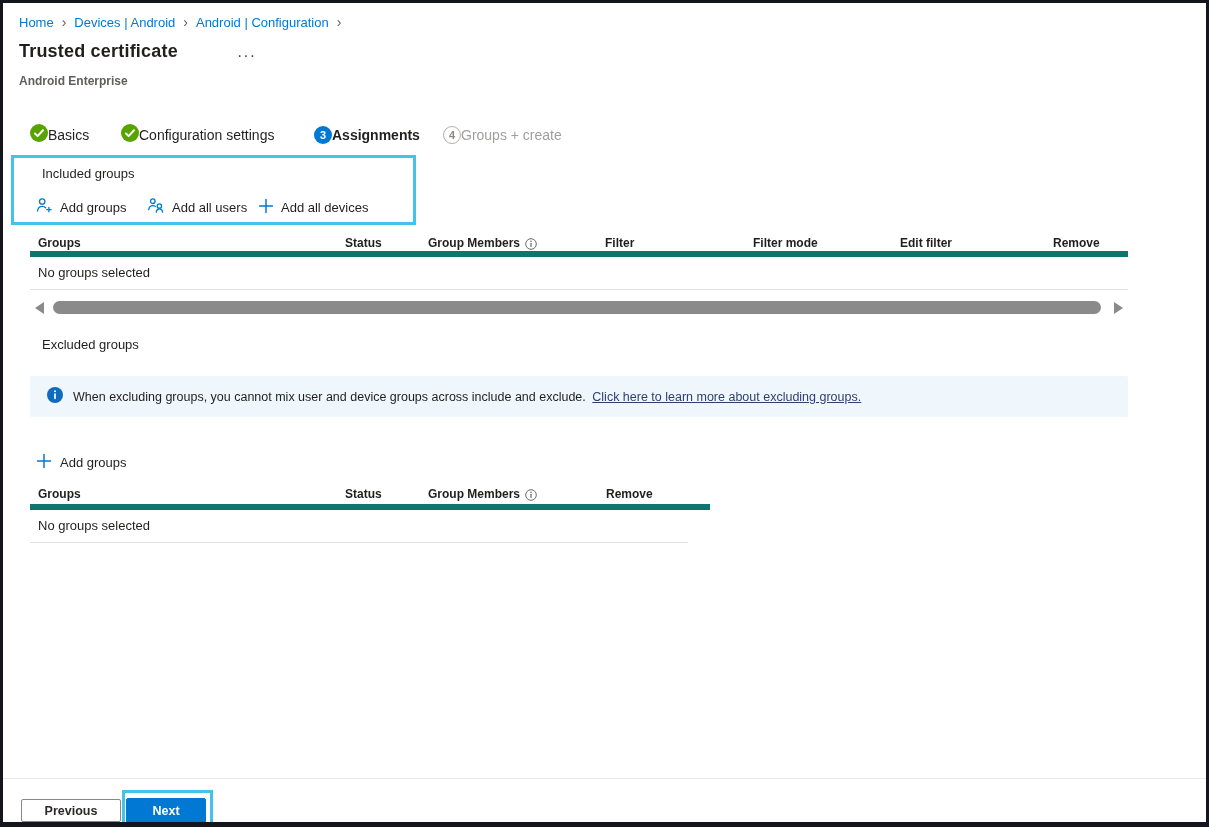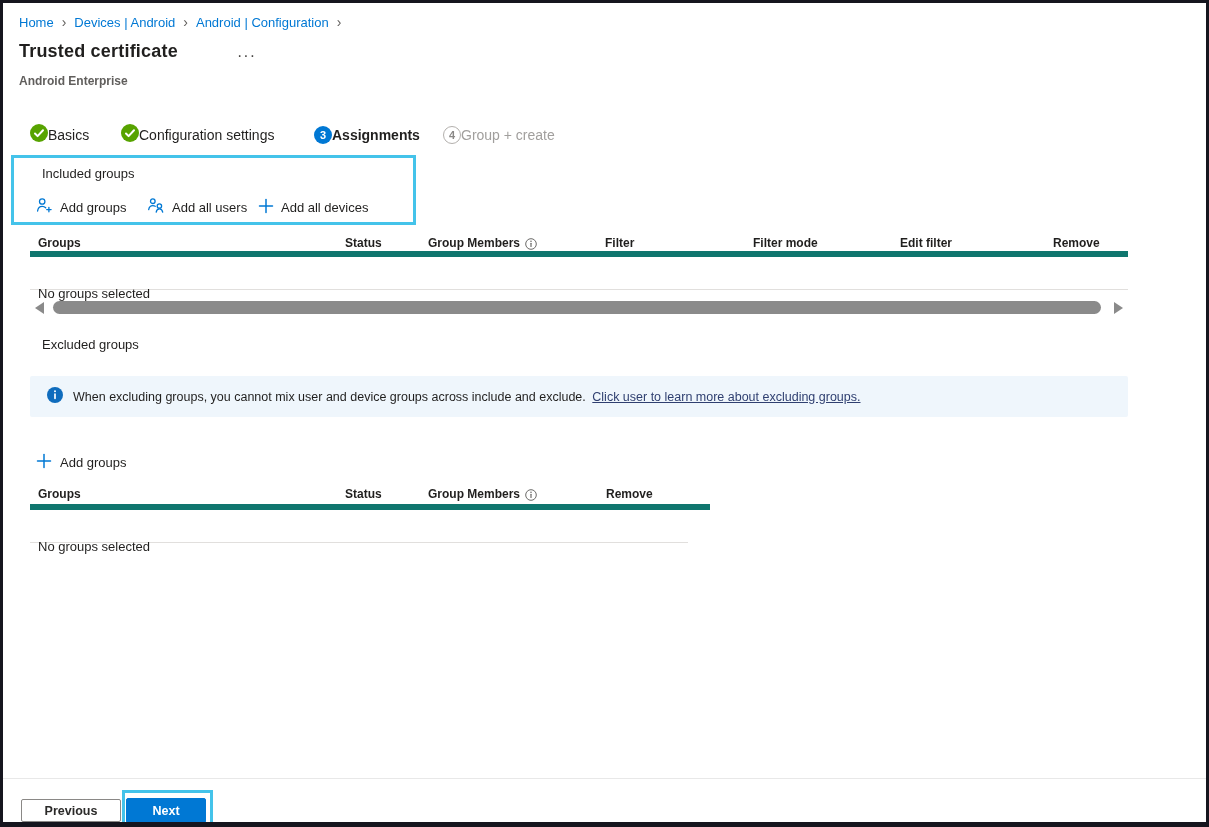--- a/index.html
+++ b/index.html
@@ -35,21 +35,21 @@
   .section-heading { position:absolute; left:27px; font-size:13px; color:#201f1e;margin-left:12px; }
   
   .action-btn { position:absolute; top:193px; display:flex; align-items:center; gap:7px; background:none; border:none; cursor:pointer; height:22px; }
   .action-btn .lbl { font-size:13px; color:#201f1e; font-family:"Liberation Sans", sans-serif; }
   .add-groups-excluded { position:absolute; left:33px; top:448px; display:flex; align-items:center; gap:8px; background:none; border:none; cursor:pointer; height:22px; }
   .add-groups-excluded .lbl { font-size:13px; color:#201f1e; }
   
   .tbl-header { position:absolute; border-bottom:6px solid #0f766e; }
   .tbl-header .col { position:absolute; top:3px; font-size:12px; font-weight:700; color:#201f1e; display:inline-flex; align-items:center; white-space:nowrap; }
   .tbl-row { position:absolute; border-bottom:1px solid #e1dfdd; }
-  .tbl-row .cell { position:absolute; left:8px; top:8px; font-size:13px; color:#201f1e;margin-top:21px; }
+  .tbl-row .cell { position:absolute; left:8px; top:8px; font-size:13px; color:#201f1e; }
   .info-tip { margin-left:5px; display:inline-flex; transform:translateY(1px); cursor:pointer; }
   
   .hscroll { position:absolute; left:27px; top:295px; width:1098px; height:20px; }
   .hs-thumb { position:absolute; left:23px; right:27px; top:3px; height:13px; background:#8a8a8a; border-radius:7px; cursor:pointer; }
   .hs-arrow { position:absolute; top:4px; width:0; height:0; cursor:pointer; }
   .hs-left { left:5px; border-top:6px solid transparent; border-bottom:6px solid transparent; border-right:9px solid #8a8a8a; }
   .hs-right { right:5px; border-top:6px solid transparent; border-bottom:6px solid transparent; border-left:9px solid #8a8a8a; }
   
   .banner { position:absolute; left:27px; top:373px; width:1098px; height:41px; background:#eff6fc; border-radius:2px; display:flex; align-items:center; padding-left:17px; gap:10px; }
   .banner-text { font-size:12.5px; color:#201f1e; }
@@ -94,21 +94,21 @@
         </svg>
     </span>
     <span class="step-label">Configuration settings</span>
   </div>
   <div class="step active" style="left:311px">
     <span class="num-circle active">3</span>
     <span class="step-label">Assignments</span>
   </div>
   <div class="step disabled" style="left:440px">
     <span class="num-circle disabled">4</span>
-    <span class="step-label">Group + create</span>
+    <span class="step-label">Groups + create</span>
   </div>
 
   <div class="hl-box hl-included"></div>
 
   <div class="section-heading" style="top:163px">Included groups</div>
 
   <button class="action-btn" style="left:33px">
     <span>
       <svg width="17" height="17" viewBox="0 0 17 17" fill="none" stroke="#0078d4" stroke-width="1.3" stroke-linecap="round">
         <circle cx="6.2" cy="4.5" r="2.7"></circle>
@@ -175,21 +175,21 @@
   <div class="banner">
     <span>
       <svg width="16" height="16" viewBox="0 0 16 16">
           <circle cx="8" cy="8" r="8" fill="#0f6cbd"></circle>
           <path d="M8 7v4.3" stroke="#fff" stroke-width="1.7" stroke-linecap="round"></path>
           <circle cx="8" cy="4.2" r="1" fill="#fff"></circle>
         </svg>
     </span>
     <span class="banner-text">
       <span>When excluding groups, you cannot mix user and device groups across include and exclude.</span>
-      <a>Click user to learn more about excluding groups.</a>
+      <a>Click here to learn more about excluding groups.</a>
     </span>
   </div>
 
   <button class="add-groups-excluded">
     <span>
       <svg width="16" height="16" viewBox="0 0 16 16" stroke="#0078d4" stroke-width="1.5" stroke-linecap="round">
           <path d="M8 1.5v13"></path>
           <path d="M1.5 8h13"></path>
         </svg>
     </span>

